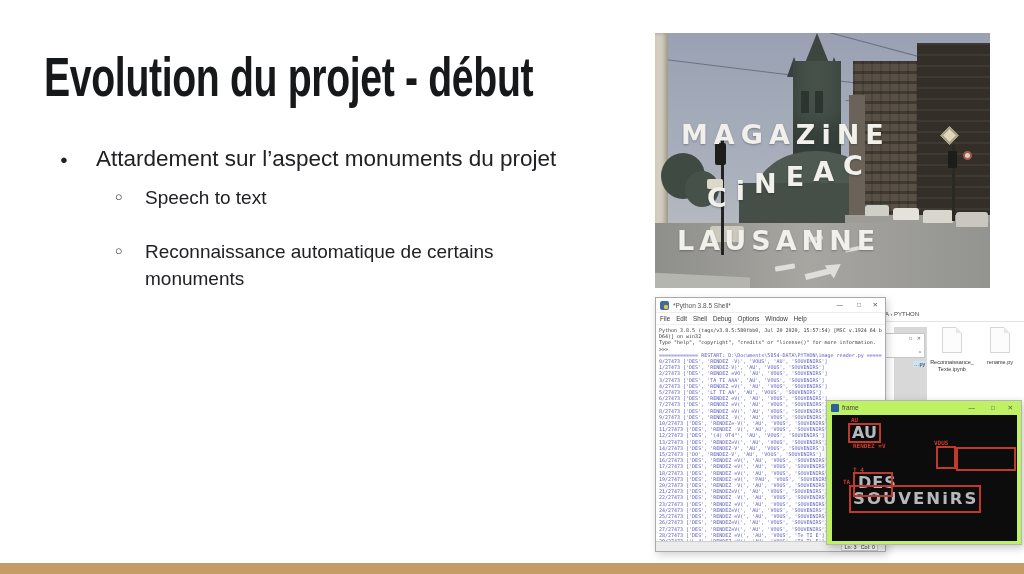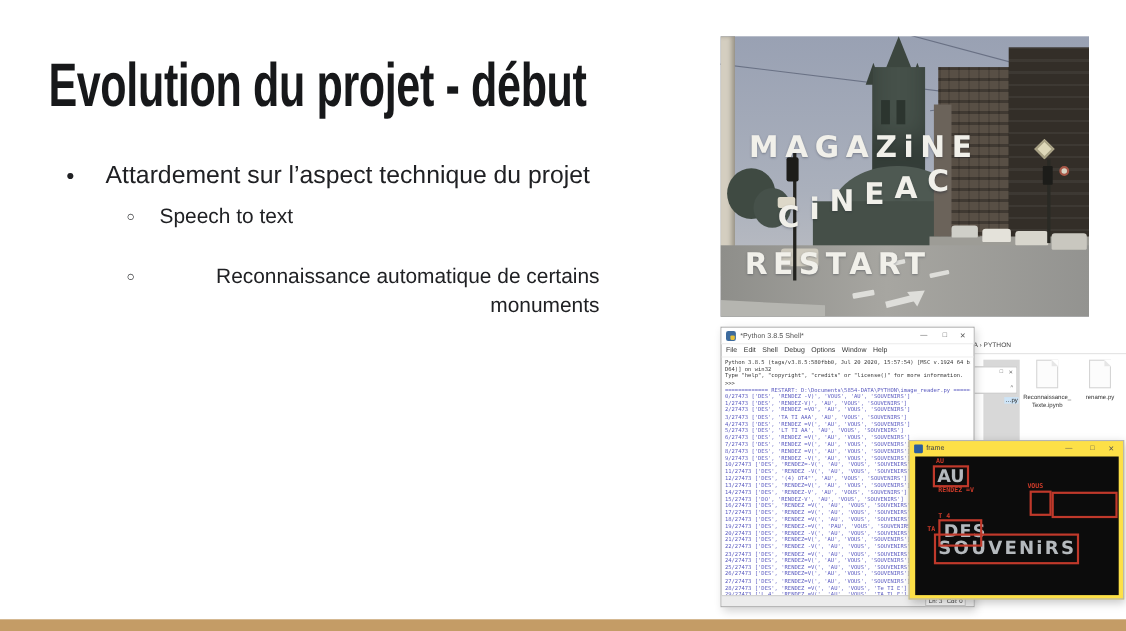--- a/index.html
+++ b/index.html
@@ -11,21 +11,21 @@
   .slide-title{position:absolute;left:44px;top:44px;margin:0;color:#17181a;
     font-size:56px;font-weight:600;white-space:nowrap;letter-spacing:-.5px;
     transform:scaleX(.70);transform-origin:0 50%;font-family:"Liberation Sans",sans-serif;}
   .bullet-l1{position:absolute;left:96px;color:#202124;font-size:22.5px;line-height:32px;}
   .bullet-l1::before{content:"●";position:absolute;left:-36px;top:1px;font-size:13px;color:#202124;}
   .bullet-l2{position:absolute;left:145px;color:#202124;font-size:19px;line-height:27px;}
   .bullet-l2::before{content:"○";position:absolute;left:-30px;top:0px;font-size:12.5px;color:#202124;}
   .b1{top:143px;width:560px;}
   .s1{top:184px;width:420px;}
   .s2{top:211px;width:420px;}
-  .s3{top:238px;width:400px;text-align:right;}
+  .s3{top:238px;width:400px;}
   .b2{top:322px;width:500px;}
 
   .gold-bar{position:absolute;left:0;top:563px;width:1024px;height:11px;background:#c49c66;}
 
   
   .photo{position:absolute;left:655px;top:33px;width:335px;height:255px;overflow:hidden;
          background:linear-gradient(180deg,#99a1b3 0%,#aab0bc 55%,#b7bac1 78%);}
   .photo div{position:absolute;}
   .wire{height:1px;background:#5d6478;opacity:.8;}
   .w1{left:-20px;top:42px;width:320px;transform:rotate(7deg);}
@@ -118,21 +118,21 @@
   .shell{position:absolute;left:0;top:28px;right:0;bottom:10px;padding:1px 3px;overflow:hidden;
      font-family:"DejaVu Sans Mono",monospace;font-size:5px;line-height:6.2px;}
   .shline{white-space:pre;overflow:hidden;}
   .dark{color:#3a3a3a;} .blue{color:#5b5bc0;}
   .py-status{position:absolute;left:0;right:0;bottom:0;height:10px;background:#ececec;border-top:1px solid #cfcfcf;}
   .status-field{position:absolute;right:7px;top:1px;height:8px;min-width:34px;padding:0 2px;
      border:1px solid #c8c8c8;background:#f8f8f8;font-size:5.5px;color:#333;
      display:flex;gap:4px;align-items:center;justify-content:center;}
 
   
-  .framewin{position:absolute;left:826px;top:400px;width:196px;height:145px;background:#fde047;
+  .framewin{position:absolute;left:826px;top:400px;width:196px;height:145px;background:#bef264;
      border:1px solid #b5b5b5;z-index:3;box-shadow:2px 3px 8px rgba(0,0,0,.22);}
   .framewin .ticon{position:absolute;left:4px;top:3px;width:8px;height:8px;background:#2d5f9e;border-radius:1px;}
   .framewin .ttext{position:absolute;left:15px;top:3px;font-size:6.5px;color:#444;}
   .framewin .ctl-min{right:46px;} .framewin .ctl-max{right:26px;} .framewin .ctl-close{right:8px;}
   .canvas{position:absolute;left:5px;top:14px;width:185px;height:126px;background:#0c0c0c;overflow:hidden;}
   .canvas .redbox{position:absolute;border:2px solid #c0392b;}
   .rb-au{left:16px;top:8px;width:33px;height:20px;}
   .rb-vous-s{left:104px;top:31px;width:20px;height:23px;}
   .rb-vous-l{left:124px;top:32px;width:60px;height:24px;}
   .rb-des{left:21px;top:57px;width:40px;height:25px;}
@@ -145,21 +145,21 @@
   .cv-rv{left:21px;top:33px;font-size:16.5px;letter-spacing:2.5px;}
   .cv-des{left:26px;top:58px;font-size:16px;letter-spacing:1px;}
   .cv-souv{left:21px;top:74px;font-size:16.5px;letter-spacing:2px;}
 </style>
 </head>
 <body>
 
 <div class="slide">
 
   <h1 class="slide-title">Evolution du projet - début</h1>
-  <div class="bullet-l1 b1">Attardement sur l’aspect technique du projet</div>
+  <div class="bullet-l1 b1">Attardement sur l’aspect monuments du projet</div>
   <div class="bullet-l2 s1">Speech to text</div>
   <div class="bullet-l2 s3">Reconnaissance automatique de certains monuments</div>
 
   <div class="photo">
     <div class="wire w1"></div>
     <div class="wire w2"></div>
     <div class="wire w3"></div>
     <div class="left-bldg"></div>
     <div class="tree1"></div>
     <div class="tree2"></div>
@@ -189,21 +189,21 @@
     <div class="car c5"></div>
     <div class="pole-l"></div>
     <div class="sig-l"></div>
     <div class="sign-l"></div>
     <div class="pole-r"></div>
     <div class="diam-r"></div>
     <div class="sig-r"></div>
     <div class="circ-r"></div>
     <div class="ph-word ph-magazine">MAGAZiNE</div>
     <div class="ph-word ph-cineac"><span class="cl">C</span><span class="cl">i</span><span class="cl">N</span><span class="cl">E</span><span class="cl">A</span><span class="cl">C</span></div>
-    <div class="ph-word ph-lausanne">RESTART</div>
+    <div class="ph-word ph-lausanne">LAUSANNE</div>
   </div>
 
   <div class="explorer">
     <div class="crumb">DATA  ›  PYTHON</div>
     <div class="exp-div"></div>
     <div class="gray-panel"></div>
     <div class="popup">
       <span class="pc mx">□</span>
       <span class="pc cl">✕</span>
       <span class="up">^</span>

